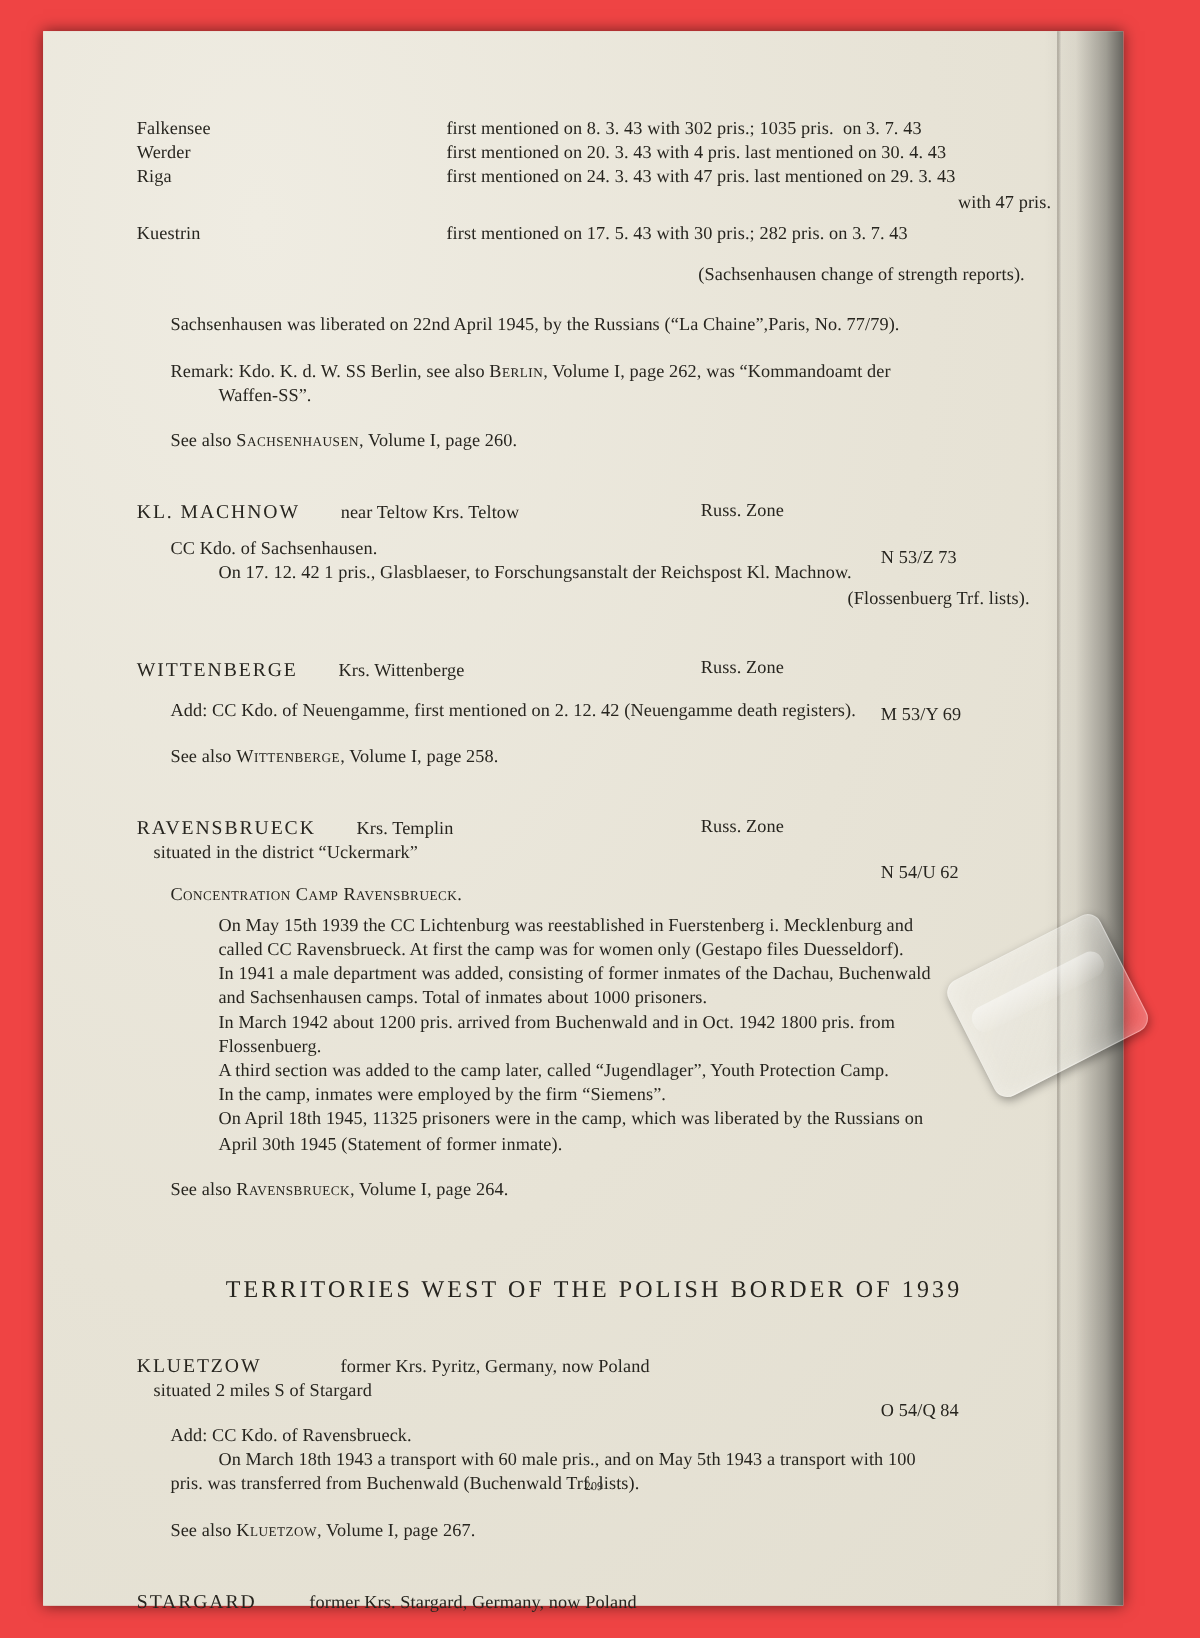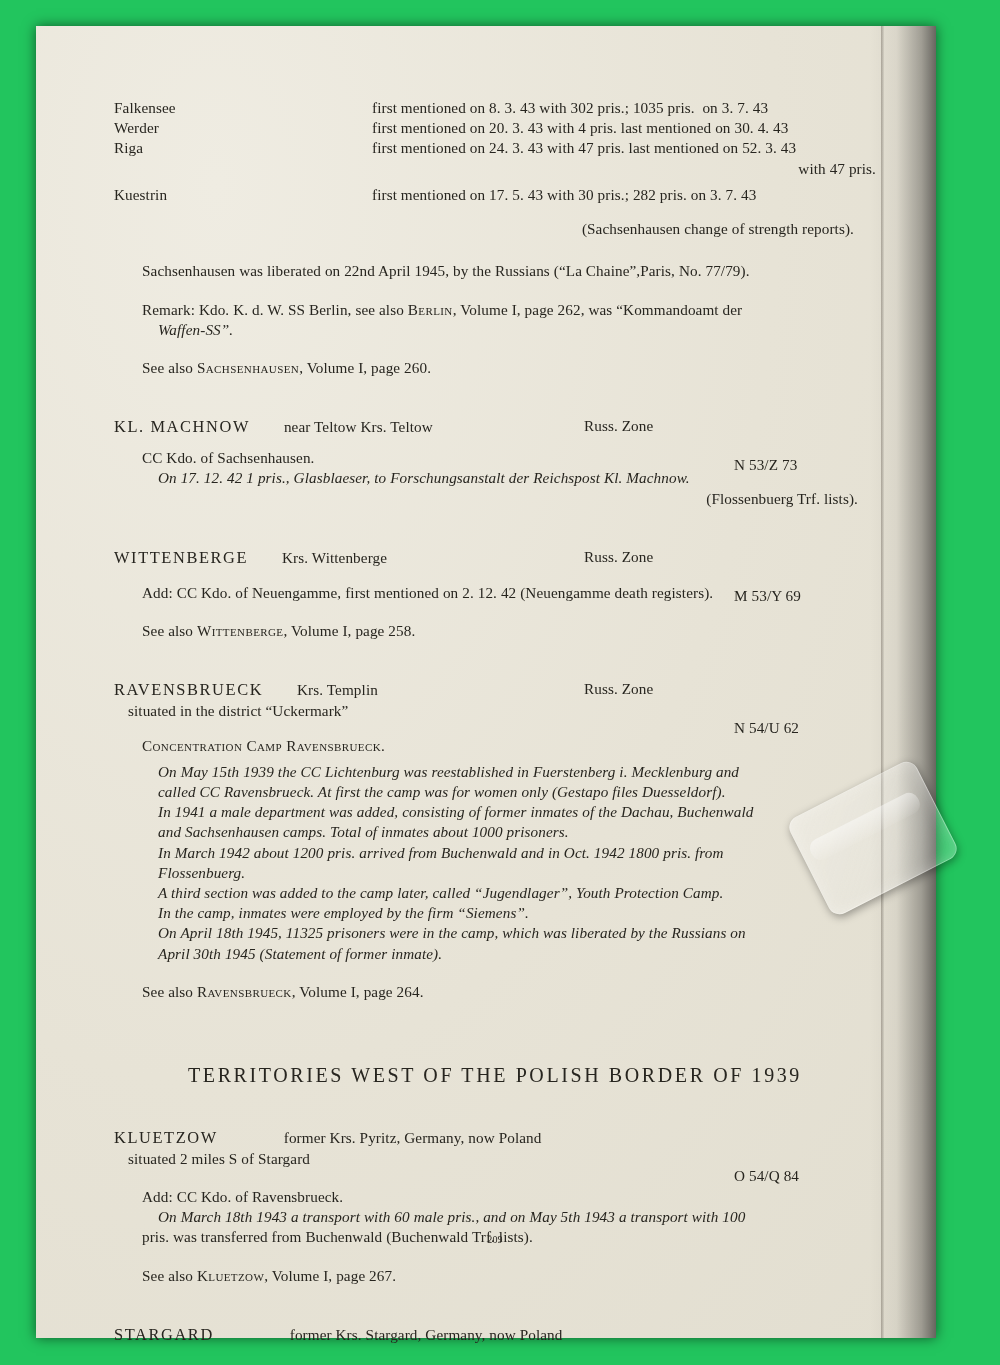--- a/index.html
+++ b/index.html
@@ -1,19 +1,19 @@
 <!DOCTYPE html>
 <html><head>
 <meta charset="utf-8">
 <style>
   html,body{margin:0;padding:0;background:#171513;}
   #page{
     position:relative;
     width:1000px;height:1365px;
-    background:#22c55e;
+    background:#ef4444;
     overflow:hidden;
     font-family:"Liberation Serif", serif;
   }
   
   .sheet{
     position:absolute;
     left:36px;top:26px;width:900px;height:1312px;
     background:#e9e6da;
     background-image:
       radial-gradient(ellipse at 20% 12%, #efece2 0%, #e7e3d6 55%, #e2ded0 100%);
@@ -56,21 +56,21 @@
   .lbl{width:258px;flex:none;}
   .val{flex:1;}
   .right{text-align:right;display:block;}
   .gap6{height:6px;}
   .gap10{height:10px;}
   .gap14{height:14px;}
   .gap18{height:18px;}
   .gap22{height:22px;}
   .gap38{height:38px;}
   .indent1{margin-left:28px;}
-  .indent2{margin-left:44px;font-style:italic;}
+  .indent2{margin-left:68px;}
   .sc{font-variant:small-caps;letter-spacing:.4px;}
   .eh-name{font-size:16.4px;letter-spacing:1.6px;}
   .eh-krs{margin-left:30px;font-size:15.2px;}
   .eh-zone{position:absolute;left:470px;font-size:15.2px;}
   .eh-code{position:absolute;left:620px;font-size:15.2px;margin-top:39px;}
   .entryrow{position:relative;height:22px;}
   .secttitle{
     text-align:center;font-size:20px;letter-spacing:2.6px;
   }
   .pageno{
@@ -90,21 +90,21 @@
         <div class="row">
           <span class="lbl">Falkensee</span>
           <span class="val">first mentioned on 8. 3. 43 with 302 pris.; 1035 pris.  on 3. 7. 43</span>
         </div>
         <div class="row">
           <span class="lbl">Werder</span>
           <span class="val">first mentioned on 20. 3. 43 with 4 pris. last mentioned on 30. 4. 43</span>
         </div>
         <div class="row">
           <span class="lbl">Riga</span>
-          <span class="val">first mentioned on 24. 3. 43 with 47 pris. last mentioned on 52. 3. 43</span>
+          <span class="val">first mentioned on 24. 3. 43 with 47 pris. last mentioned on 29. 3. 43</span>
         </div>
         <div class="row">
           <span class="lbl"></span>
           <span class="val right">with 47 pris.</span>
         </div>
         <div class="gap6"></div>
         <div class="row">
           <span class="lbl">Kuestrin</span>
           <span class="val">first mentioned on 17. 5. 43 with 30 pris.; 282 pris. on 3. 7. 43</span>
         </div>
@@ -195,21 +195,21 @@
       <div class="indent2">On March 18th 1943 a transport with 60 male pris., and on May 5th 1943 a  transport with 100</div>
       <div class="indent1">pris. was transferred from Buchenwald (Buchenwald Trf. lists).</div>
       <div class="gap18"></div>
       <div class="indent1">
         <span>See also </span><span class="sc">Kluetzow</span><span>, Volume I, page 267.</span>
       </div>
 
       <div class="gap38"></div>
       <div class="entryrow">
         <span class="eh-name">STARGARD</span>
-        <span class="eh-krs" style="margin-left:72px">former Krs. Stargard, Germany, now Poland</span>
+        <span class="eh-krs" style="margin-left:40px">former Krs. Stargard, Germany, now Poland</span>
         <span class="eh-code" style="left:620px">O 54/Q 85</span>
       </div>
       <div class="gap18"></div>
       <div class="indent1">Add: CC Kdo. of Ravensbrueck.</div>
 
       <div class="pageno">209</div>
     </div>
 
     <div class="bindedge"></div>
     <div class="binding"></div>

